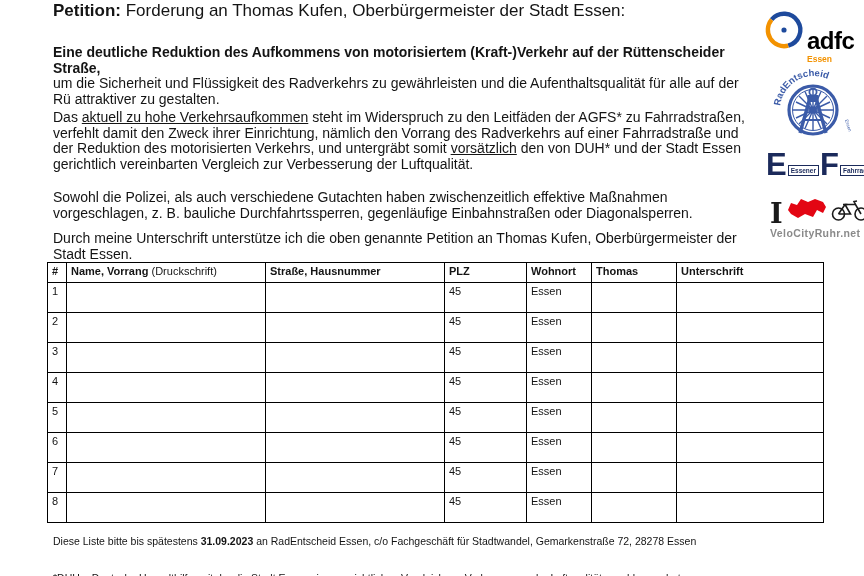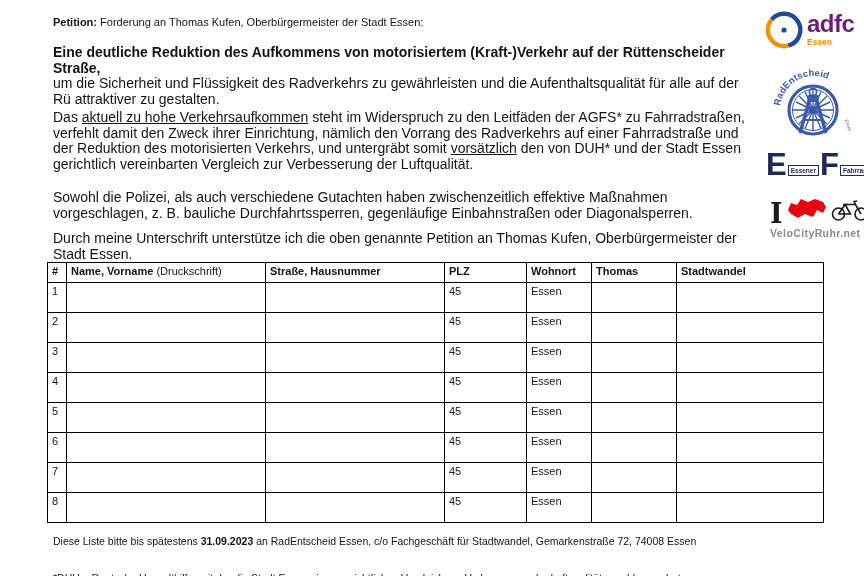--- a/index.html
+++ b/index.html
@@ -3,21 +3,21 @@
 <meta charset="utf-8">
 <style>
   * { margin:0; padding:0; box-sizing:border-box; }
   html,body { background:#e9e9e9; }
   .page {
     position:relative; width:864px; height:576px; background:#ffffff;
     font-family:"Liberation Sans","DejaVu Sans",sans-serif; color:#141414;
     overflow:hidden; margin:0 auto;
   }
   .textblock { position:absolute; left:53px; width:692px; font-size:14px; line-height:15.5px; }
-  .title { top:15px; font-size:11px; }
+  .title { top:3px; font-size:17px; }
   .p-demand  { top:45px; }
   .p-traffic { top:110px; }
   .p-measures{ top:190px; }
   .p-support { top:231px; }
   .b { font-weight:bold; }
   .u { text-decoration:underline; }
 
   table.sign {
     position:absolute; left:47px; top:262px; width:776px;
     border-collapse:collapse; table-layout:fixed;
@@ -31,21 +31,21 @@
   table.sign th { font-weight:bold; }
   table.sign th .normal { font-weight:normal; }
 
   .footer { position:absolute; left:53px; width:760px; font-size:10.5px; line-height:14px; }
   .f-deadline { top:534px; }
   .f-agfs { top:558px; }
   .f-duh { top:571px; }
 
   
   .logo-adfc { position:absolute; left:763px; top:9px; display:flex; align-items:flex-start; }
-  .adfc-word { font-size:24px; font-weight:bold; color:#701a75; line-height:24px; letter-spacing:-0.5px; margin-top:3px; }
+  .adfc-word { font-size:24px; font-weight:bold; color:#000000; line-height:24px; letter-spacing:-0.5px; margin-top:20px; }
   .adfc-city { font-size:8.5px; font-weight:bold; color:#f39200; margin-top:1px; }
 
   .logo-rad { position:absolute; left:772px; top:58px; }
   .logo-efi { position:absolute; left:766px; top:152px; display:flex; align-items:flex-end; white-space:nowrap; }
   .efi-letter { font-size:31px; font-weight:bold; color:#1b2a5b; line-height:25px; }
   .efi-word {
     font-size:6.5px; font-weight:bold; color:#1b2a5b; border:1px solid #1b2a5b;
     background:#fff; padding:1px 2px; margin:0 1px 1px 1px; line-height:7px;
   }
   .logo-velo { position:absolute; left:770px; top:197px; }
@@ -74,26 +74,26 @@
         <col style="width:199px">
         <col style="width:179px">
       <col style="width:82px">
         <col style="width:65px">
         <col style="width:85px">
         <col style="width:147px">
     </colgroup>
     <thead>
       <tr>
         <th>#</th>
-        <th><span class="b">Name, Vorname</span><span class="normal"> (Druckschrift)</span></th>
+        <th><span class="b">Name, Vorrang</span><span class="normal"> (Druckschrift)</span></th>
         <th>Straße, Hausnummer</th>
         <th>PLZ</th>
         <th>Wohnort</th>
         <th>Thomas</th>
-        <th>Stadtwandel</th>
+        <th>Unterschrift</th>
       </tr>
     </thead>
     <tbody>
         <tr>
           <td>1</td>
           <td></td>
           <td></td>
           <td>45</td>
           <td>Essen</td>
           <td></td>
@@ -158,21 +158,21 @@
           <td></td>
           <td></td>
           <td>45</td>
           <td>Essen</td>
           <td></td>
           <td></td>
         </tr>
       </tbody>
   </table>
 
-  <p class="footer f-deadline"><span>Diese Liste bitte bis spätestens </span><span class="b">31.09.2023</span><span> an RadEntscheid Essen, c/o Fachgeschäft für Stadtwandel, Gemarkenstraße 72, 74008 Essen</span></p>
+  <p class="footer f-deadline"><span>Diese Liste bitte bis spätestens </span><span class="b">31.09.2023</span><span> an RadEntscheid Essen, c/o Fachgeschäft für Stadtwandel, Gemarkenstraße 72, 28278 Essen</span></p>
   <p class="footer f-duh">*DUH = Deutsche Umwelthilfe, mit der die Stadt Essen einen gerichtlichen Vergleich zur Verbesserung der Luftqualität geschlossen hat</p>
 
   <div class="logo-adfc">
     <span>
       <svg width="42" height="42" viewBox="0 0 44 44">
         <path d="M 9 11.1 A 17 17 0 1 1 26.4 38.4" fill="none" stroke="#1e4a9c" stroke-width="4.6"></path>
         <path d="M 26.4 38.4 A 17 17 0 0 1 9 11.1" fill="none" stroke="#f39200" stroke-width="4.6"></path>
         <circle cx="22" cy="22" r="2.7" fill="#1e4a9c"></circle>
       </svg>
     </span>

